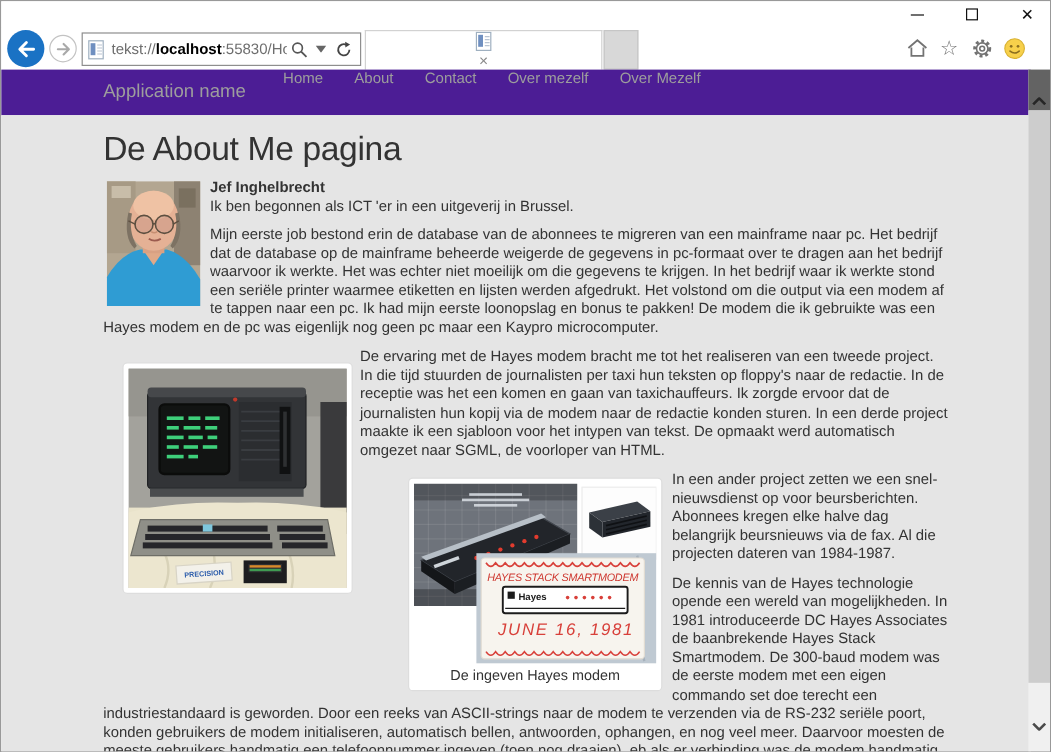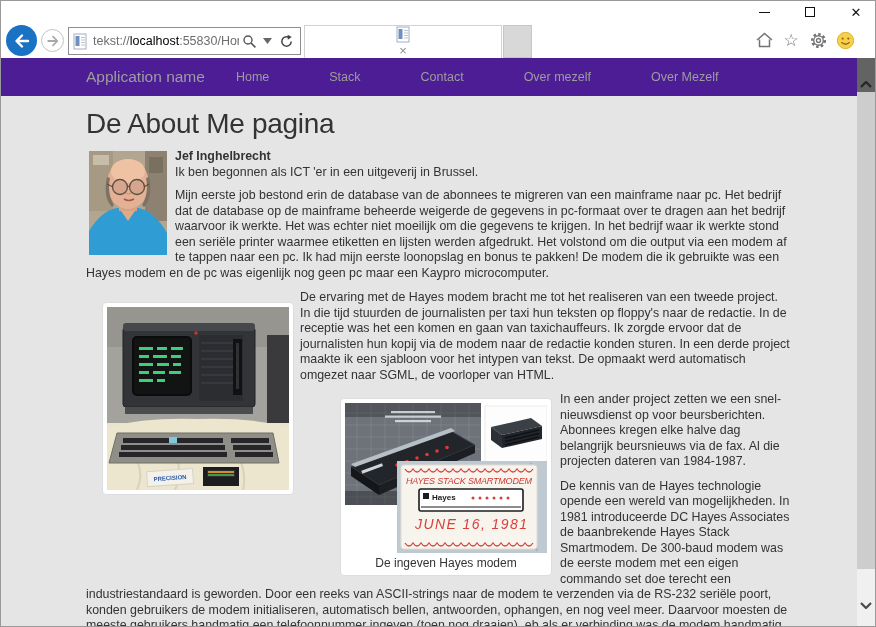--- a/index.html
+++ b/index.html
@@ -16,36 +16,36 @@
   .glyph-close{ font-size:13px; color:#111; line-height:1;}
 
   
   .chrome{ position:absolute; top:22px; left:0; width:858px; height:35px; background:#fff;}
   .nav-circle{ position:absolute; border-radius:50%; display:flex; align-items:center; justify-content:center;}
   .back-btn{ left:5px; top:2px; width:31px; height:31px; background:#1a72c4;}
   .fwd-btn{ left:40px; top:6px; width:23px; height:23px; background:#fff; border:1px solid #c3c3c3;}
   .urlbar{ position:absolute; left:67px; top:4px; width:233px; height:28px; border:1px solid #8e8e8e;
            background:#fff; display:flex; align-items:center; padding:0 4px; }
   .urlbar .addr{ font-size:12.5px; color:#6e6e6e; white-space:nowrap; margin-left:5px; flex:1; overflow:hidden;}
-  .addr b{ color:#000; font-weight:400;}
+  .addr b{ color:#000; font-weight:700;}
   .url-tools{ display:flex; align-items:center; gap:4px;}
   .tab{ position:absolute; left:303px; top:2px; width:198px; height:33px; background:#fff;
         border:1px solid #d2d2d2; border-bottom:none; display:flex; align-items:center; padding:0 7px;flex-direction:column;}
   .tab-title{ font-size:12.5px; color:#333; margin-left:7px; flex:1; white-space:nowrap; overflow:hidden;}
   .tab-close{ font-size:13px; color:#8a8a8a; padding:0 2px;}
   .newtab{ position:absolute; left:502px; top:2px; width:29px; height:33px; background:#d8d8d8; border:1px solid #c6c6c6;}
   .browser-icons{ position:absolute; right:4px; top:7px; display:flex; align-items:center; gap:7px;}
   .bicon{ width:20px; height:20px; display:flex; align-items:center; justify-content:center;}
   .star-glyph{ font-size:17px; color:#737373; line-height:1;}
 
   
   .navbar{ position:absolute; top:57px; left:0; width:858px; height:38px; background:#4c1d95;}
   .nav-inner{ height:100%; display:flex; align-items:center; padding-left:85px;}
   .brand{ color:#9d9d9d; font-size:15.5px; margin-right:18px; white-space:nowrap;}
-  .navlinks{ display:flex; list-style:none; height:100%; align-items:center;gap:34px;}
+  .navlinks{ display:flex; list-style:none; height:100%; align-items:flex-start;}
   .navlinks li{ color:#9d9d9d; font-size:12.5px; padding:0 13px; white-space:nowrap; cursor:default;}
 
   
   .content{ position:absolute; top:95px; left:0; width:858px; height:532px; background:#e5e5e5; overflow:hidden;}
   .container{ margin-left:85px; width:705px; color:#333;}
   h1.page-title{ font-size:28px; font-weight:500; color:#333; margin:12px 0 9px; letter-spacing:-0.3px;}
   .portrait{ float:left; width:78px; height:104px; margin:2px 8px 6px 3px;}
   p.body-text{ font-size:12.4px; line-height:15.5px; margin:0 0 9px; color:#333;}
   .author-block{ font-size:12.4px; line-height:15.5px; margin:0 0 8px;}
   .author-block strong{ display:block; font-weight:700;}
@@ -169,21 +169,21 @@
           </svg>
       </span>
     </div>
   </div>
 
   <nav class="navbar">
     <div class="nav-inner">
       <span class="brand">Application name</span>
       <ul class="navlinks">
         <li>Home</li>
-        <li>Stack</li>
+        <li>About</li>
         <li>Contact</li>
         <li>Over mezelf</li>
         <li>Over Mezelf</li>
       </ul>
     </div>
   </nav>
 
   <div class="content">
     <div class="container">
       <h1 class="page-title">De About Me pagina</h1>

